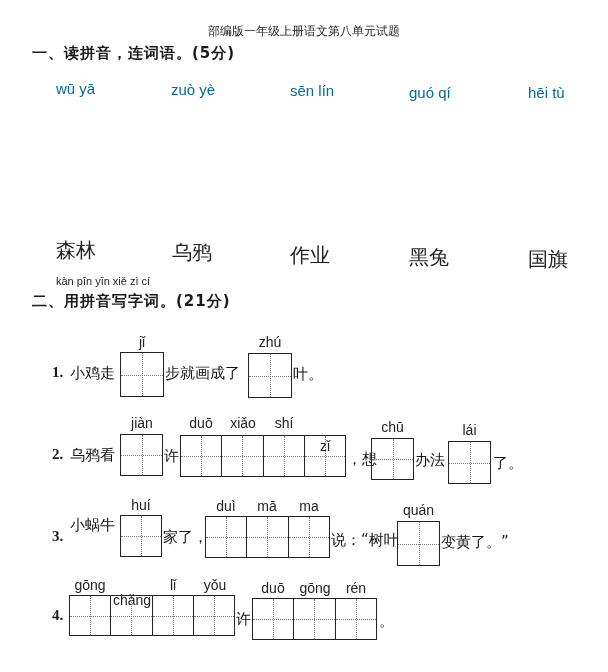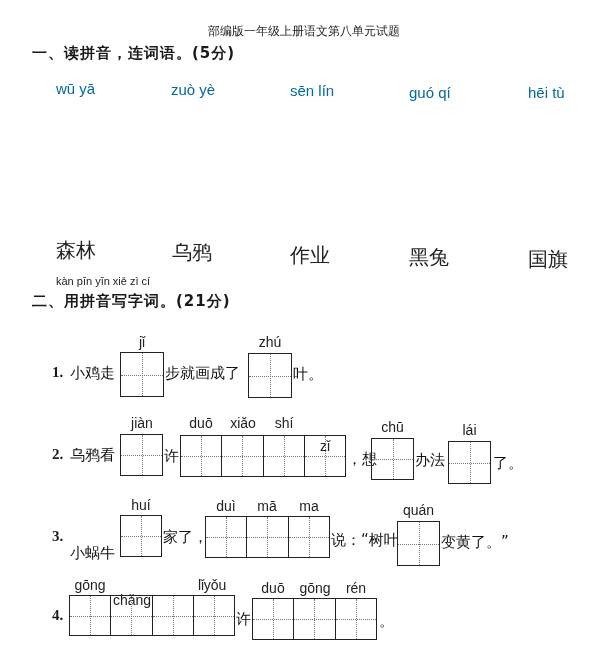--- a/index.html
+++ b/index.html
@@ -102,21 +102,21 @@
   <div class="abs q-text" style="left:415px; top:451px;">办法</div>
   <div class="abs py" style="left:448px; width:43px; top:422px;">lái</div>
   <div class="grid" style="left:448px; top:441px; width:43px; height:43px;">
       <div class="cell"></div>
     </div>
   <div class="abs q-text" style="left:493px; top:454px;">了。</div>
 </div>
 
 <div>
   <div class="abs q-num" style="left:52px; top:528px;">3.</div>
-  <div class="abs q-text" style="left:70px; top:544px;font-family:Liberation Mono, monospace;">小蜗牛</div>
+  <div class="abs q-text" style="left:70px; top:516px;font-family:Liberation Mono, monospace;">小蜗牛</div>
   <div class="abs py" style="left:120px; width:42px; top:497px;">huí</div>
   <div class="grid" style="left:120px; top:515px; width:42px; height:42px;">
       <div class="cell"></div>
     </div>
   <div class="abs q-text" style="left:163px; top:528px;">家了，</div>
   <div class="abs py" style="left:205px; width:42px; top:498px;">duì</div>
   <div class="abs py" style="left:246px; width:42px; top:498px;">mā</div>
   <div class="abs py" style="left:288px; width:42px; top:498px;">ma</div>
   <div class="grid" style="left:205px; top:516px; width:125px; height:42px;">
       <div class="cell"></div>
@@ -128,21 +128,21 @@
   <div class="grid" style="left:397px; top:521px; width:43px; height:45px;">
       <div class="cell"></div>
     </div>
   <div class="abs q-text" style="left:441px; top:533px;">变黄了。”</div>
 </div>
 
 <div>
   <div class="abs q-num" style="left:52px; top:607px;">4.</div>
   <div class="abs py" style="left:69px; width:42px; top:577px;">gōng</div>
   <div class="abs py" style="left:111px; width:42px; top:577px;margin-top:15px;">chǎng</div>
-  <div class="abs py" style="left:152px; width:42px; top:577px;margin-left:28px;">lǐ</div>
+  <div class="abs py" style="left:152px; width:42px; top:577px;">lǐ</div>
   <div class="abs py" style="left:194px; width:42px; top:577px;">yǒu</div>
   <div class="grid" style="left:69px; top:595px; width:166px; height:41px;">
       <div class="cell"></div>
       <div class="cell"></div>
       <div class="cell"></div>
       <div class="cell"></div>
     </div>
   <div class="abs q-text" style="left:236px; top:610px;">许</div>
   <div class="abs py" style="left:252px; width:42px; top:580px;">duō</div>
   <div class="abs py" style="left:294px; width:42px; top:580px;">gōng</div>

